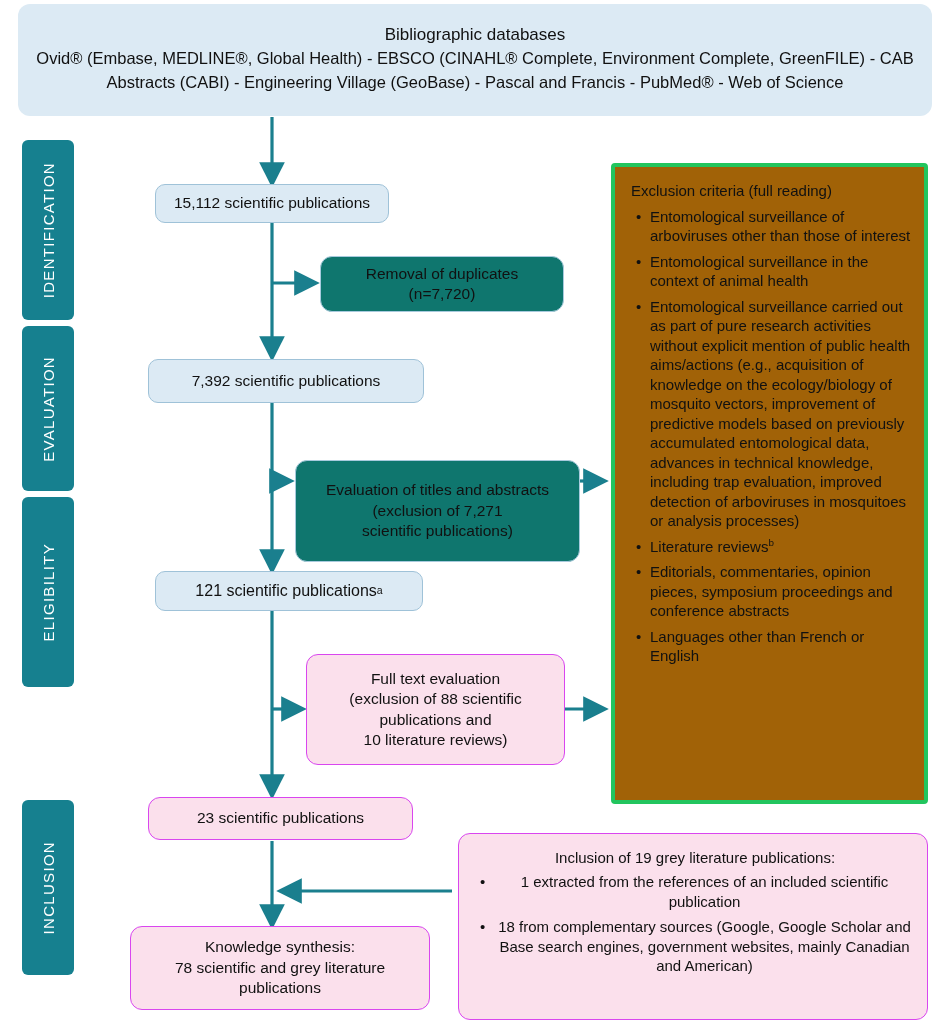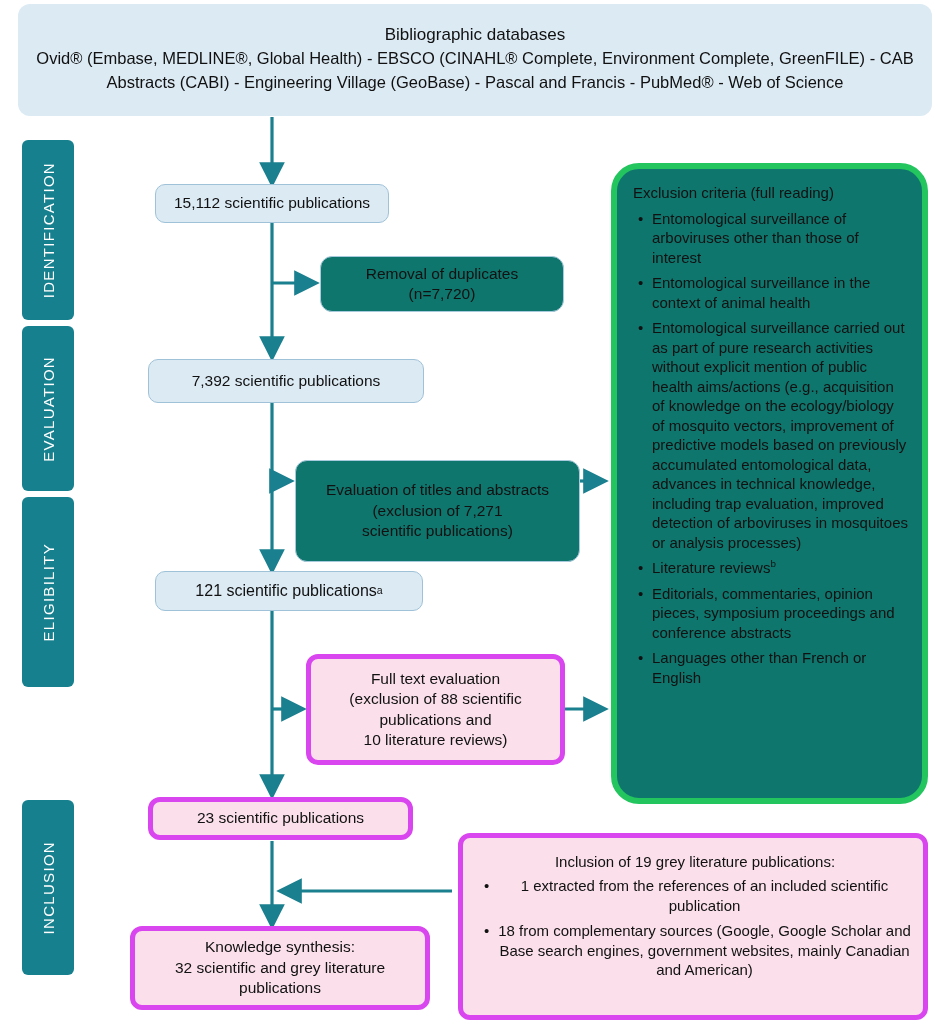--- a/index.html
+++ b/index.html
@@ -34,27 +34,27 @@
     border: 1px solid #9fc2d8;
     border-radius: 10px;
   }
   .blue-light {
     background: #0f766e;
     border: 1px solid #a8cadd;
     border-radius: 12px;
   }
   .pink-fill {
     background: #fbe0ec;
-    border: 5px solid #d946ef;
+    border: 1px solid #d946ef;
     border-radius: 12px;
   }
   .outline-box {
-    background: #0f766e;
-    border: 6px solid #22c55e;
-    border-radius: 28px;
+    background: #a16207;
+    border: 4px solid #22c55e;
+    border-radius: 4px;
   }
   .stage {
     position: absolute;
     background: #16808f;
     border-radius: 6px;
     color: #ffffff;
     font-size: 15px;
     letter-spacing: 1.3px;
     font-weight: 400;
     display: flex;
@@ -236,21 +236,21 @@
     <span>publications and</span>
     <span>10 literature reviews)</span>
   </div>
 
   <div class="box pink-fill" style="left:148px; top:797px; width:265px; height:43px; font-size:15.5px;">
     <span>23 scientific publications</span>
   </div>
 
   <div class="box pink-fill" style="left:130px; top:926px; width:300px; height:84px; font-size:15.5px; flex-direction:column;text-align:right;">
     <span>Knowledge synthesis:</span>
-    <span>32 scientific and grey literature</span>
+    <span>78 scientific and grey literature</span>
     <span>publications</span>
   </div>
 
   <div class="outline-box crit-panel">
     <div class="crit-title">Exclusion criteria (full reading)</div>
     <ul class="bullets">
       <li>Entomological surveillance of arboviruses other than those of interest</li>
       <li>Entomological surveillance in the context of animal health</li>
       <li>Entomological surveillance carried out as part of pure research activities without explicit mention of public health aims/actions (e.g., acquisition of knowledge on the ecology/biology of mosquito vectors, improvement of predictive models based on previously accumulated entomological data, advances in technical knowledge, including trap evaluation, improved detection of arboviruses in mosquitoes or analysis processes)</li>
       <li><span>Literature reviews</span><sup>b</sup></li>

